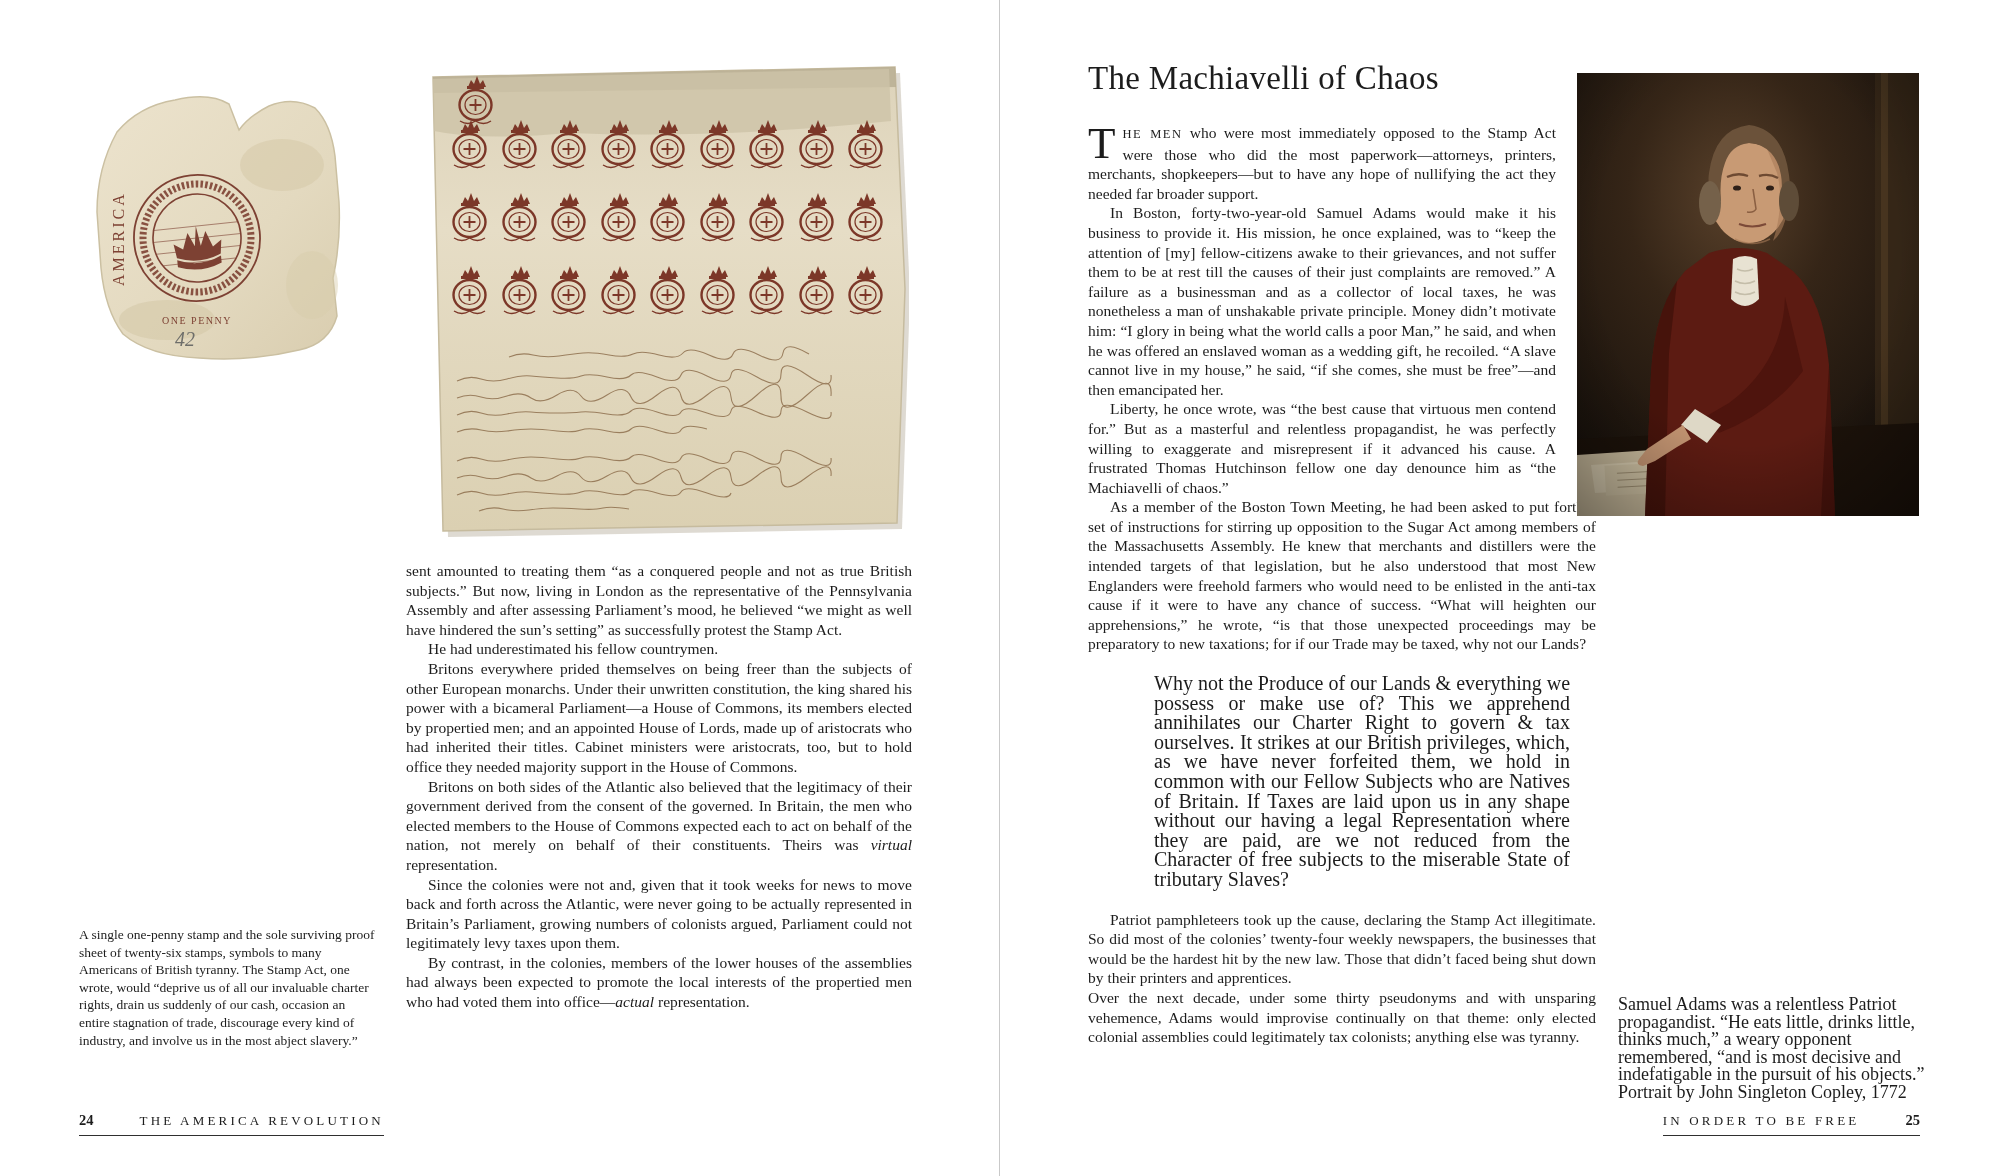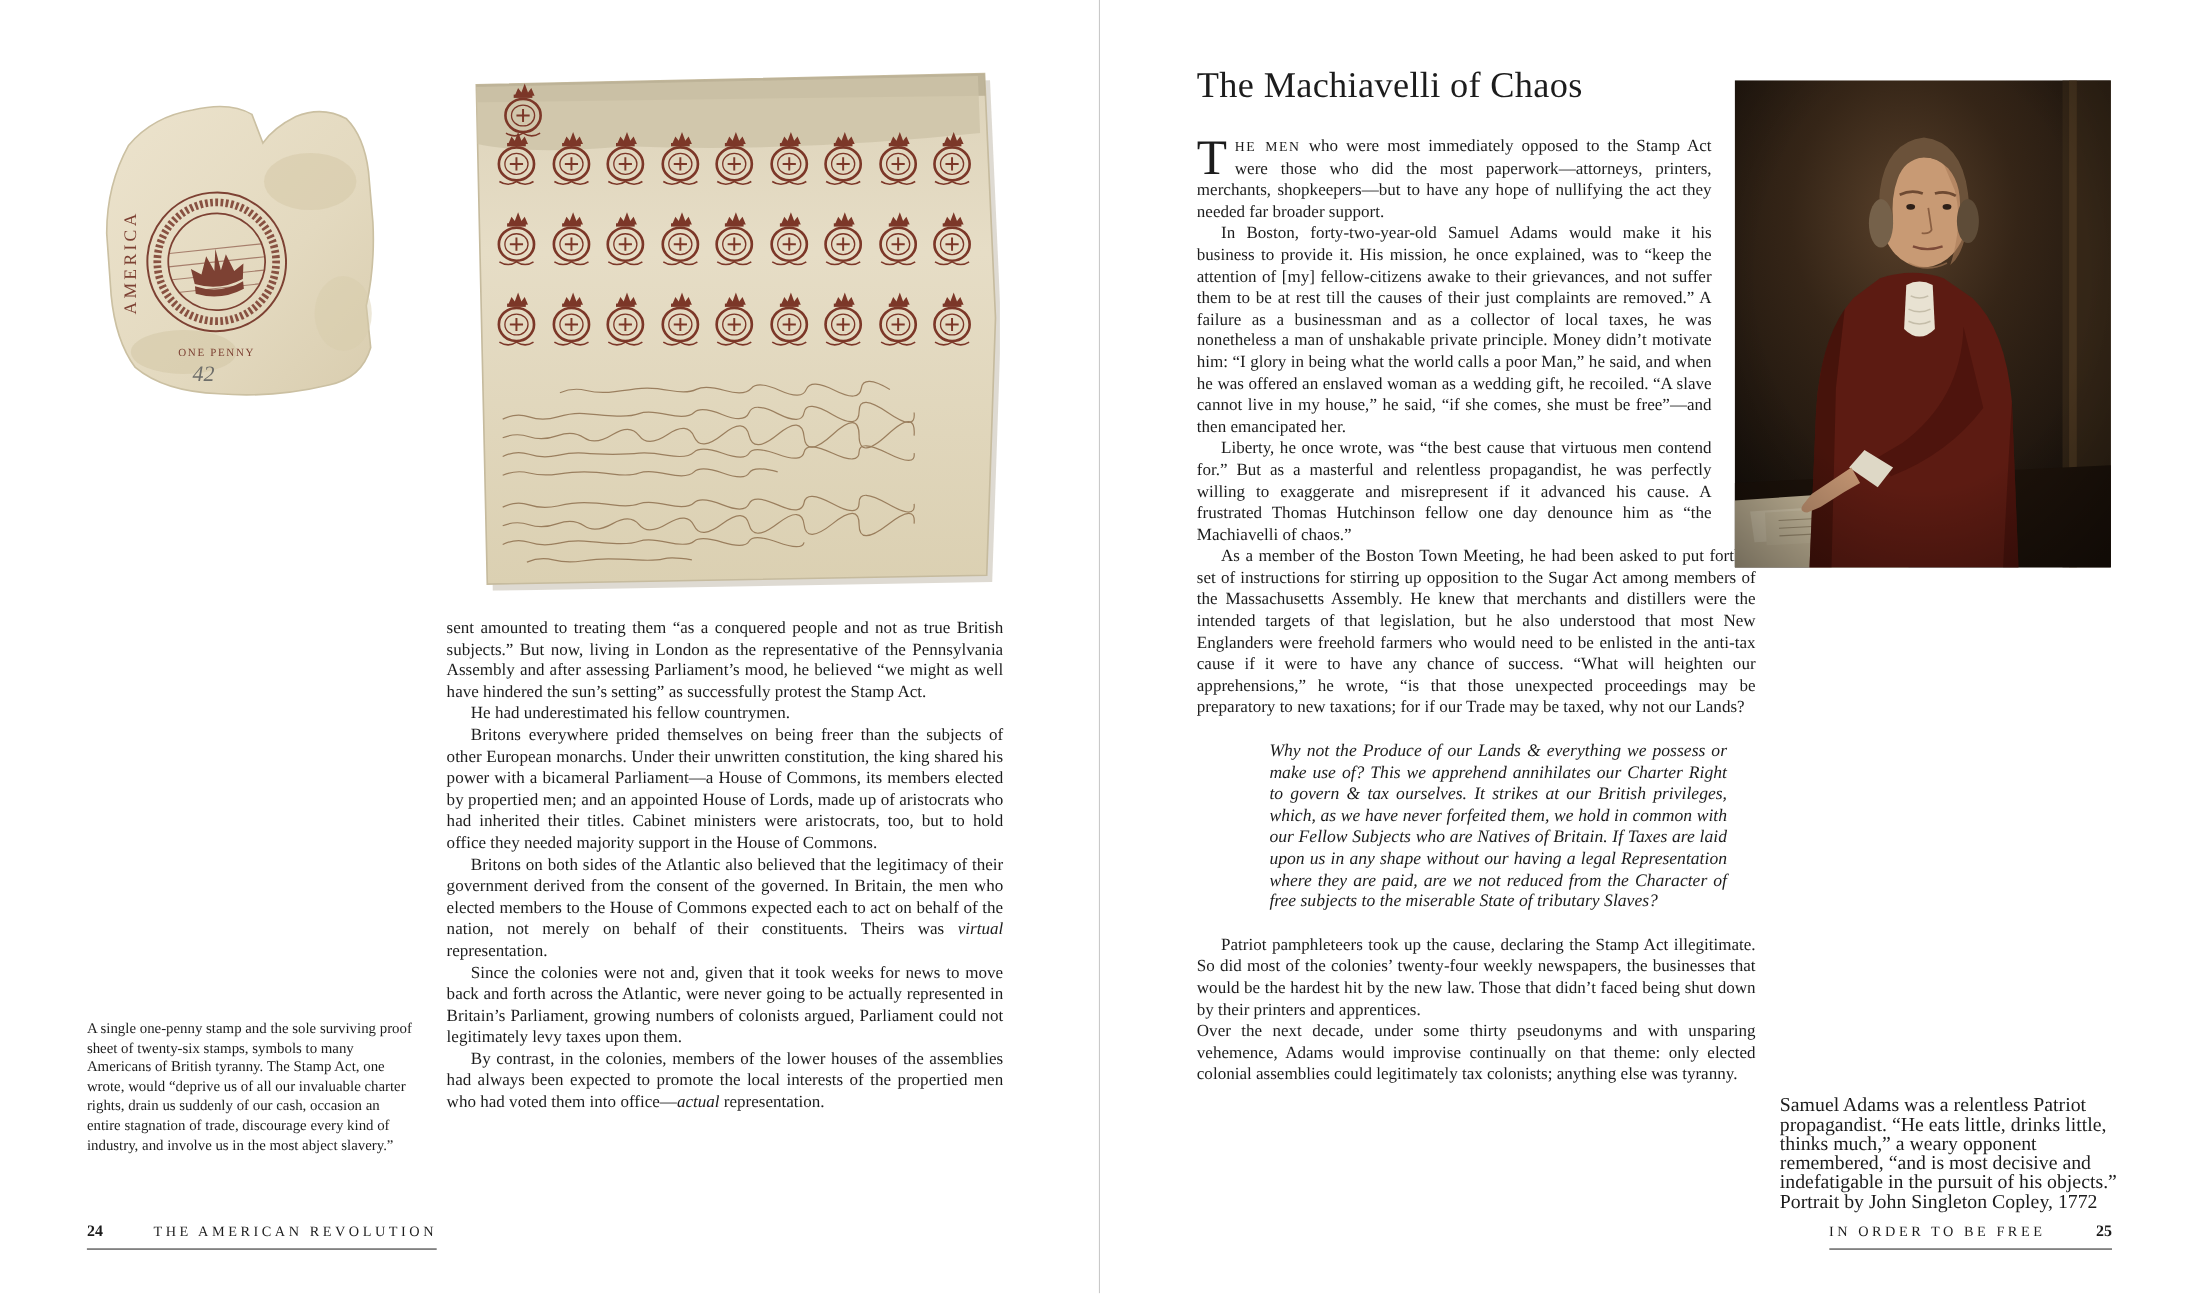--- a/index.html
+++ b/index.html
@@ -21,22 +21,22 @@
   .left-caption  { position:absolute; left:79px;  top:926px; width:300px;
                    font-size:13.5px; line-height:17.6px; }
 
   
   .right-column  { position:absolute; left:1088px; top:60px; width:508px; }
   .page-title    { font-size:33px; font-weight:400; letter-spacing:0.3px; margin-bottom:26px; }
   .narrow        { padding-right:40px; }
   .opening       { text-indent:0; }
   .dropcap       { float:left; font-size:45px; line-height:36px; padding:2px 7px 0 0; }
   .smallcaps     { font-size:12.5px; letter-spacing:1.5px; }
-  .quote         { font-size:16px; line-height:19.6px; text-align:justify;
-                   margin:20px 26px 20px 66px;font-style:italic; }
+  .quote         { font-size:20px; line-height:19.6px; text-align:justify;
+                   margin:20px 26px 20px 66px; }
   .portrait-photo{ position:absolute; left:1577px; top:73px; width:342px; height:443px; }
   .right-caption { position:absolute; left:1618px; top:996px; width:312px;
                    font-size:18px; line-height:17.6px; }
 
   
   .footer { position:absolute; top:1112px; font-size:14px; }
   .footer .inner { display:inline-block; border-bottom:1px solid #2f2f2f; padding-bottom:6px; }
   .footer-left  { left:79px; }
   .footer-right { right:80px; text-align:right; }
   .pagenum { font-weight:bold; font-size:14.5px; }
@@ -154,21 +154,21 @@
       <p class="para indent">Britons everywhere prided themselves on being freer than the subjects of other European monarchs. Under their unwritten constitution, the king shared his power with a bicameral Parliament—a House of Commons, its members elected by propertied men; and an appointed House of Lords, made up of aristocrats who had inherited their titles. Cabinet ministers were aristocrats, too, but to hold office they needed majority support in the House of Commons.</p>
       <p class="para indent">Britons on both sides of the Atlantic also believed that the legitimacy of their government derived from the consent of the governed. In Britain, the men who elected members to the House of Commons expected each to act on behalf of the nation, not merely on behalf of their constituents. Theirs was <i>virtual</i> representation.</p>
       <p class="para indent">Since the colonies were not and, given that it took weeks for news to move back and forth across the Atlantic, were never going to be actually represented in Britain’s Parliament, growing numbers of colonists argued, Parliament could not legitimately levy taxes upon them.</p>
       <p class="para indent">By contrast, in the colonies, members of the lower houses of the assemblies had always been expected to promote the local interests of the propertied men who had voted them into office—<i>actual</i> representation.</p>
     </div>
 
   <div class="left-caption">A single one-penny stamp and the sole surviving proof sheet of twenty-six stamps, symbols to many Americans of British tyranny. The Stamp Act, one wrote, would “deprive us of all our invaluable charter rights, drain us suddenly of our cash, occasion an entire stagnation of trade, discourage every kind of industry, and involve us in the most abject slavery.”</div>
 
   <div class="footer footer-left">
     <span class="inner">
-      <span class="pagenum">24</span><span class="runhead">THE AMERICAN REVOLUTION</span>
+      <span class="pagenum">24</span><span class="runhead">THE AMERICA REVOLUTION</span>
     </span>
   </div>
 
   <div class="right-column">
     <h1 class="page-title">The Machiavelli of Chaos</h1>
 
     <div class="narrow">
       <p class="para opening">
         <span class="dropcap">T</span><span class="smallcaps">HE MEN</span><span> who were most immediately opposed to the Stamp Act were those who did the most paperwork—attorneys, printers, merchants, shopkeepers—but to have any hope of nullifying the act they needed far broader support.</span>
       </p>

